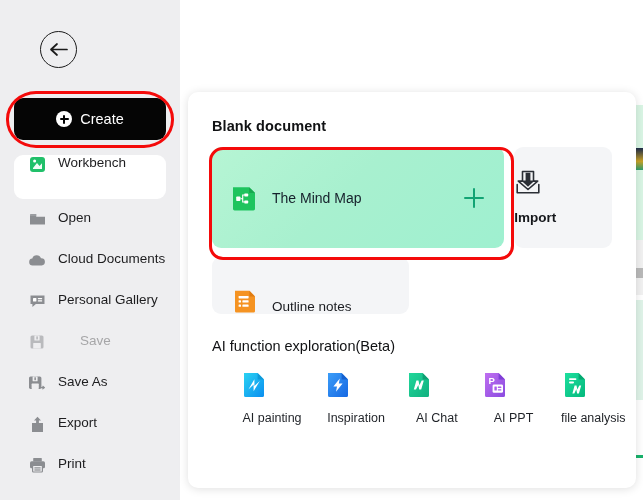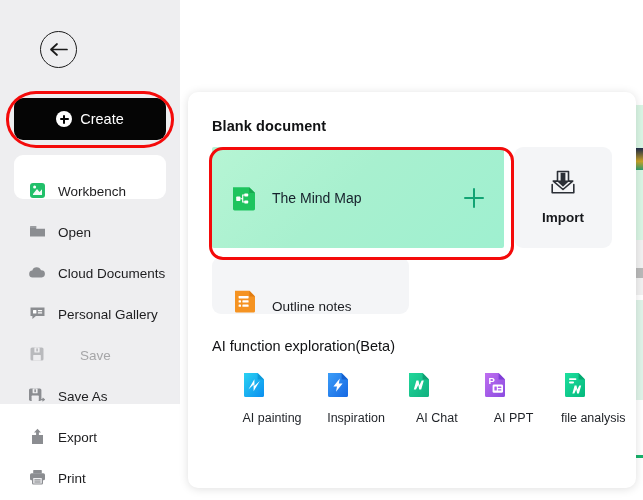--- a/index.html
+++ b/index.html
@@ -20,21 +20,21 @@
   .bg-sliver .g2 { position:absolute; top:148px; right:0; width:10px; height:22px;
                    background: linear-gradient(180deg,#1b2a4a 0%, #c9a227 60%, #2f9e6f 100%); }
   .bg-sliver .g3 { position:absolute; top:240px; right:0; width:10px; height:55px; background:#f1f1f1; }
   .bg-sliver .g4 { position:absolute; top:268px; right:0; width:7px;  height:10px; background:#b9b9b9; }
   .bg-sliver .g5 { position:absolute; top:300px; right:0; width:10px; height:100px; background:#dff3e8; }
   .bg-sliver .g6 { position:absolute; top:455px; right:0; width:8px;  height:3px;  background:#18b26b; }
 
   
   .sidebar {
     position: absolute; left: 0; top: 0;
-    width: 180px; height: 404px;
+    width: 180px; height: 500px;
     background: #eeeef0;
   }
   .back-btn {
     position: absolute; left: 40px; top: 31px;
     width: 37px; height: 37px; border-radius: 50%;
     border: 1.6px solid #1b1b1b; background: transparent;
     display: flex; align-items: center; justify-content: center;
     cursor: pointer;
   }
   .back-btn svg { display:block; }
@@ -65,21 +65,21 @@
     width: 168px; height: 57px;
     border: 3.2px solid #f40a0a;
     border-radius: 30px/28px;
     pointer-events: none;
   }
 
   .nav { position: absolute; left: 0; top: 155px; width: 180px; }
   .nav-item {
     position: relative;
     height: 30px; margin: 0 14px 0 14px;
-    display: flex; align-items: flex-end; gap: 12px;
+    display: flex; align-items: flex-start; gap: 12px;
     padding-left: 14px;
     font-size: 13.5px; color: #1d1d1f;
     border-radius: 9px;
     cursor: pointer;
   }
   .nav-item.spacer-row { margin-top: 11px; }
   .nav-item.active { background: #ffffff; height: 44px; }
   .nav-item.disabled { color: #a6a6a8; cursor: default; gap: 34px; }
   .nav-ico { width: 18px; height: 18px; flex: 0 0 18px; display:flex; align-items:center; justify-content:center; }
   .nav-label { white-space: nowrap; }
@@ -95,21 +95,21 @@
   }
   .section-title {
     font-size: 14.5px; font-weight: bold; color: #111214;
     letter-spacing: .1px;
   }
 
   .row1 { display: flex; gap: 10px; margin-top: 13px; }
   .mindmap-card {
     position: relative;
     width: 298px; height: 101px;
-    border-radius: 2px;
+    border-radius: 9px;
     background: linear-gradient(135deg, #b6f5d4 0%, #a8f0cf 45%, #9ff0d0 100%);
     display: flex; align-items: center;
     padding: 0 20px 0 18px;
     cursor: pointer;
   }
   .mm-ico { width: 28px; height: 28px; flex:0 0 28px; }
   .mm-label { margin-left: 14px; font-size: 14px; color: #15202b; }
   .mm-plus { margin-left: auto; position: relative; width: 20px; height: 20px; }
   .mm-plus::before, .mm-plus::after { content:""; position:absolute; background:#12a474; border-radius:1px; }
   .mm-plus::before { left:0; top:9px; width:20px; height:2.2px; }
@@ -119,21 +119,21 @@
     position: absolute; left: 209px; top: 147px;
     width: 305px; height: 113px;
     border: 3.2px solid #f40a0a;
     border-radius: 14px;
     pointer-events: none;
   }
 
   .import-card {
     width: 100px; height: 101px;
     border-radius: 9px; background: #f4f5f7;
-    display: flex; flex-direction: column; align-items: center; justify-content: center;
+    display: flex; flex-direction: column; justify-content: center;
     gap: 10px; cursor: pointer;
   }
   .import-label { font-size: 13.5px; font-weight: bold; color: #16181c; }
 
   .row2 { display: flex; gap: 10px; margin-top: 9px; }
   .small-card {
     width: 197px; height: 57px;
     border-radius: 9px; background: #f4f5f7;
     display: flex; align-items: flex-end; padding-left: 20px; gap: 14px;
     cursor: pointer;

